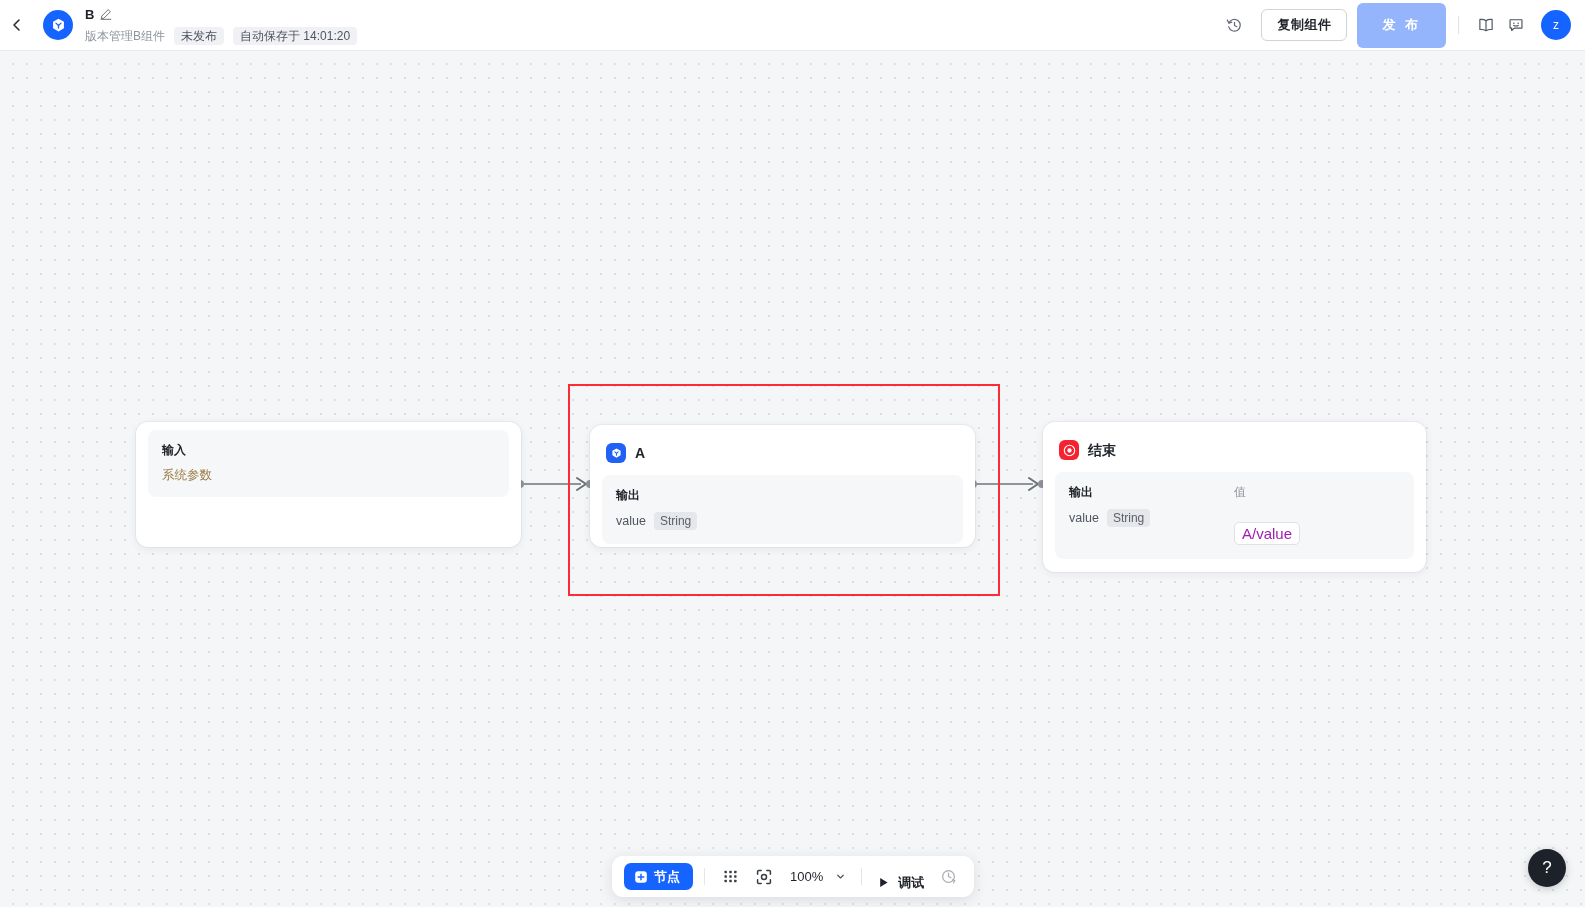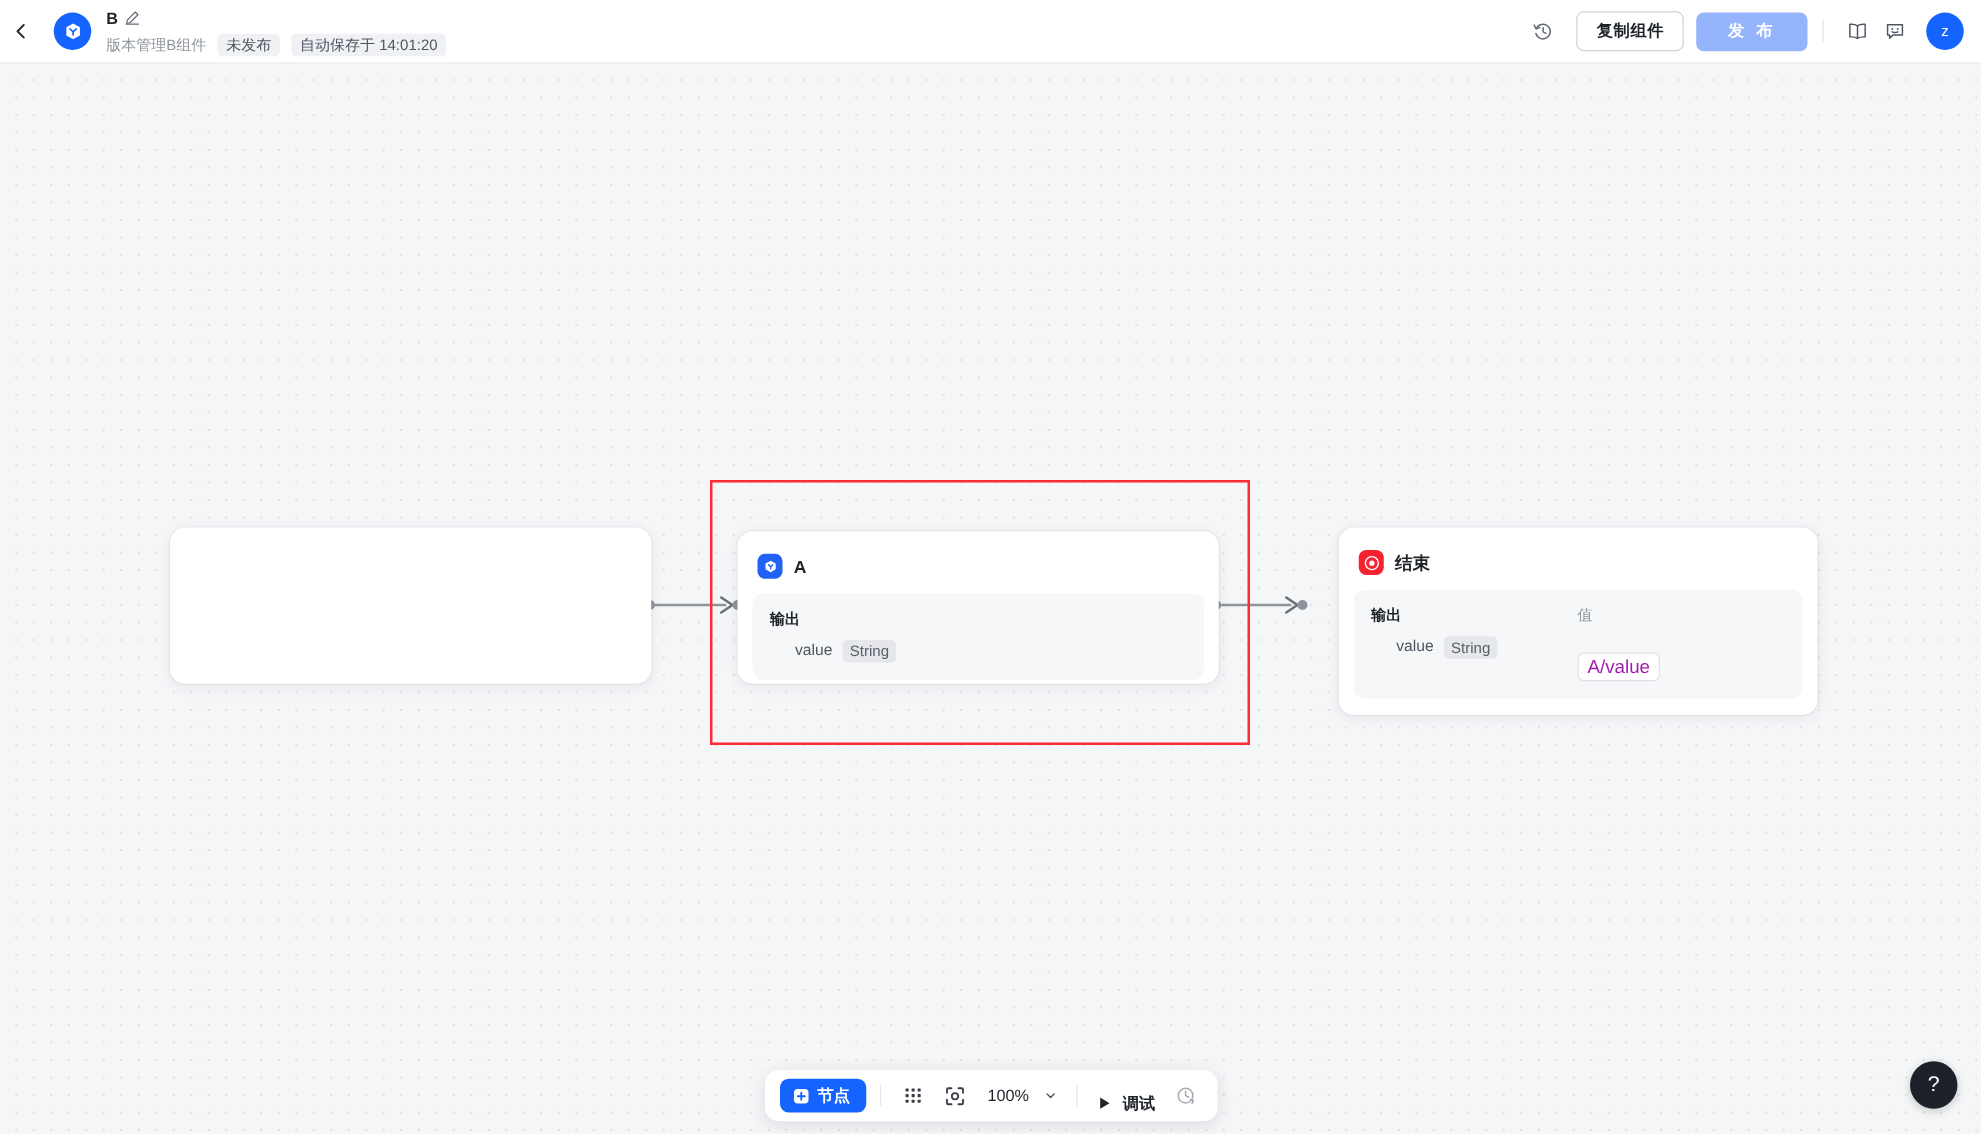--- a/index.html
+++ b/index.html
@@ -129,21 +129,21 @@
     font-size: 13px;
     font-weight: bold;
     color: #1f2329;
     display: flex;
     align-items: center;
     cursor: pointer;
     margin-left: 12px;
     letter-spacing: 0.5px;
   }
   .btn-primary {
-    height: 31px;
+    height: 45px;
     padding: 0 25px;
     border: none;
     border-radius: 6px;
     background: #94b5fb;
     font-size: 13px;
     font-weight: bold;
     color: #ffffff;
     display: flex;
     align-items: center;
     cursor: pointer;
@@ -230,24 +230,23 @@
     line-height: 16px;
   }
   .sys-param {
     font-size: 12.5px;
     color: #9a7b45;
     margin-top: 9px;
     line-height: 16px;
   }
   .var-row {
     display: flex;
-    align-items: flex-start;
+    align-items: center;
     gap: 8px;
     margin-top: 9px;
-    margin-left: 20px;
   }
   .var-name {
     font-size: 12.5px;
     color: #4f5560;
     line-height: 17px;
   }
   .type-chip {
     font-size: 12px;
     color: #5b616b;
     background: #e6e7ea;
@@ -466,20 +465,24 @@
 
       <circle cx="973" cy="433" r="4" fill="#8f949c"></circle>
       <line x1="977" y1="433" x2="1033" y2="433" stroke="#8f949c" stroke-width="2"></line>
       <path d="M1029 427 L1038 433 L1029 439" stroke="#6b7077" stroke-width="2" fill="none" stroke-linecap="round" stroke-linejoin="round"></path>
       <circle cx="1042" cy="433" r="4" fill="#8f949c"></circle>
     </svg>
 
     <div class="selection" style="left:568px; top:333px; width:432px; height:212px;"></div>
 
     <div class="node" style="left:136px; top:371px; width:385px; height:125px;">
+      <div class="node-body">
+        <div class="sect-label">输入</div>
+        <div class="sys-param">系统参数</div>
+      </div>
     </div>
 
     <div class="node" style="left:590px; top:374px; width:385px; height:122px;">
       <div class="node-head">
         <span class="node-icon blue">
           <svg width="13" height="13" viewBox="0 0 14 14">
             <path d="M7 1.7 L11.4 4.1 L11.4 9 L7 11.6 L2.6 9 L2.6 4.1 Z" fill="#ffffff"></path>
             <path d="M5.2 5.2 L7 6.9 L8.8 5.2" stroke="#2161f5" stroke-width="1.1" fill="none" stroke-linecap="round" stroke-linejoin="round"></path>
             <path d="M7 6.9 L7 8.8" stroke="#2161f5" stroke-width="1.1" stroke-linecap="round"></path>
           </svg>
@@ -488,21 +491,21 @@
       </div>
       <div class="node-body">
         <div class="sect-label">输出</div>
         <div class="var-row">
           <span class="var-name">value</span>
           <span class="type-chip">String</span>
         </div>
       </div>
     </div>
 
-    <div class="node" style="left:1071px; top:371px; width:383px; height:150px;">
+    <div class="node" style="left:1043px; top:371px; width:383px; height:150px;">
       <div class="node-head">
         <span class="node-icon red">
           <svg width="13" height="13" viewBox="0 0 14 14">
             <circle cx="7" cy="7" r="5.6" fill="none" stroke="#ffffff" stroke-width="1.2"></circle>
             <circle cx="7" cy="7" r="2.3" fill="#ffffff"></circle>
           </svg>
         </span>
         <span class="node-title">结束</span>
       </div>
       <div class="node-body">

